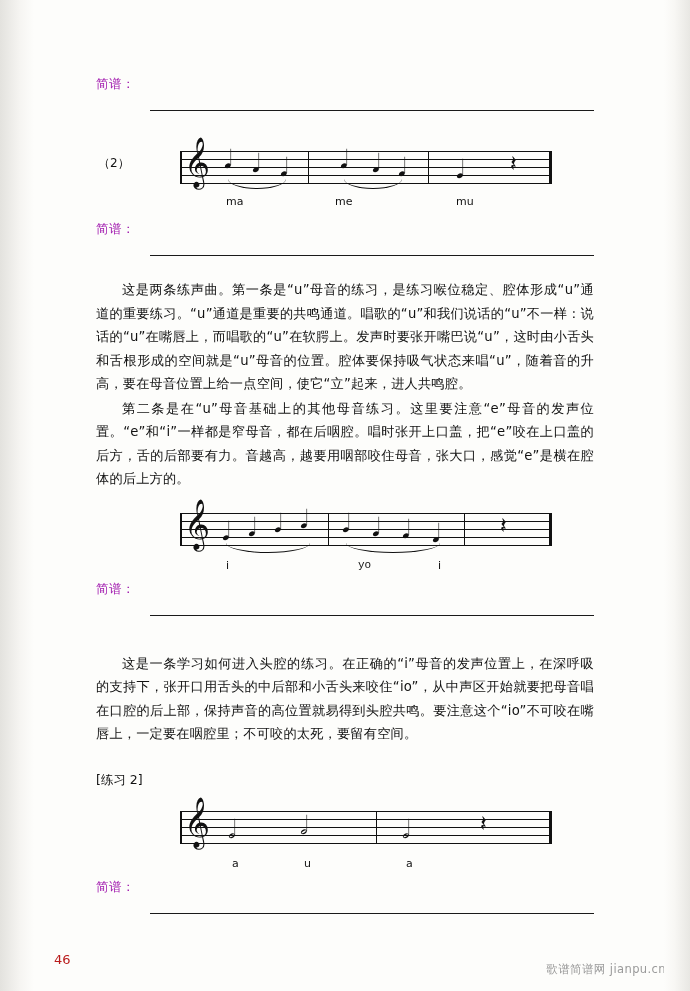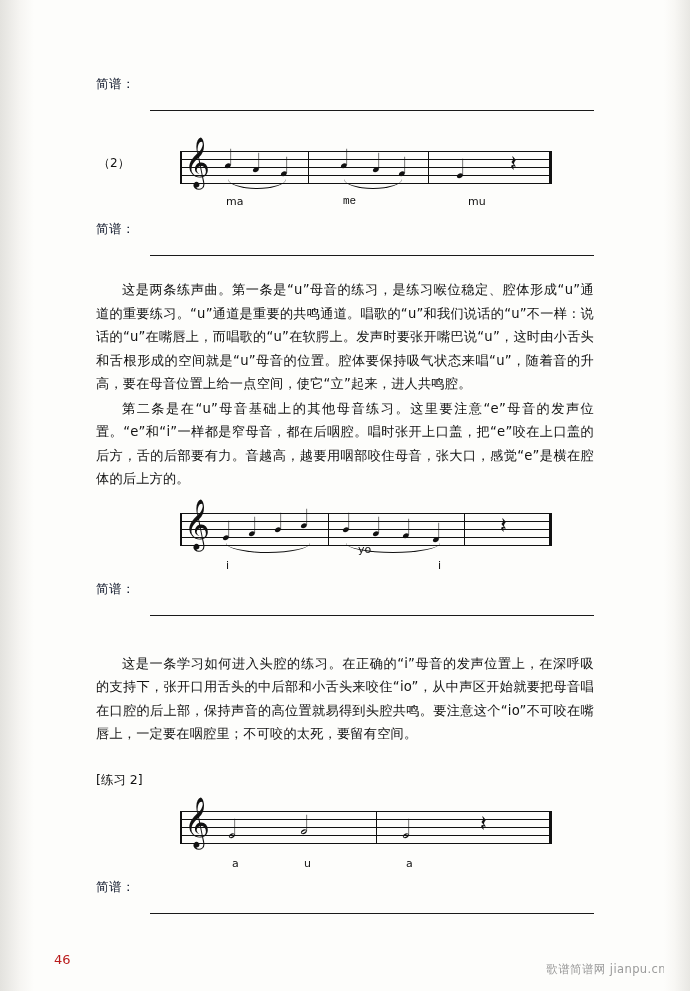--- a/index.html
+++ b/index.html
@@ -42,21 +42,21 @@
   .content {
     position: absolute;
     left: 96px;
     top: 74px;
     width: 498px;
   }
   .label {
     font-size: 12.5px;
     font-family: "DejaVu Sans", sans-serif;
     letter-spacing: 0.5px;
-    color: #0f172a;
+    color: #a21caf;
   }
   .jianpu-block {
     margin-top: 2px;
     margin-bottom: 6px;
   }
   .jianpu-rule {
     border-bottom: 1.3px solid #1a1a1a;
     height: 1px;
     margin-left: 54px;
     margin-top: 16px;
@@ -219,22 +219,22 @@
         <span class="note" style="left:100px; top:4px;">𝅘𝅥</span>
         <span class="note" style="left:160px; top:-4px;">𝅘𝅥</span>
         <span class="note" style="left:192px; top:0px;">𝅘𝅥</span>
         <span class="note" style="left:218px; top:4px;">𝅘𝅥</span>
         <span class="note" style="left:276px; top:6px;">𝅘𝅥</span>
         <span class="rest" style="left:330px; top:2px;">𝄽</span>
         <div class="slur" style="left:48px; top:28px; width:58px;"></div>
         <div class="slur" style="left:164px; top:28px; width:58px;"></div>
       </div>
       <span class="syl" style="left:46px; top:58px;">ma</span>
-      <span class="syl" style="left:163px; top:58px;font-family:Liberation Mono, monospace;">me</span>
-      <span class="syl" style="left:288px; top:58px;">mu</span>
+      <span class="syl" style="left:155px; top:58px;">me</span>
+      <span class="syl" style="left:276px; top:58px;">mu</span>
     </div>
 
     <div class="jianpu-block" style="margin-top:6px;">
       <span class="label row-label">简谱：</span>
       <div class="jianpu-rule"></div>
     </div>
 
     <div class="para-group" style="margin-top:22px;">
       <p class="body-text">这是两条练声曲。第一条是“u”母音的练习，是练习喉位稳定、腔体形成“u”通道的重要练习。“u”通道是重要的共鸣通道。唱歌的“u”和我们说话的“u”不一样：说话的“u”在嘴唇上，而唱歌的“u”在软腭上。发声时要张开嘴巴说“u”，这时由小舌头和舌根形成的空间就是“u”母音的位置。腔体要保持吸气状态来唱“u”，随着音的升高，要在母音位置上给一点空间，使它“立”起来，进人共鸣腔。</p>
       <p class="body-text">第二条是在“u”母音基础上的其他母音练习。这里要注意“e”母音的发声位置。“e”和“i”一样都是窄母音，都在后咽腔。唱时张开上口盖，把“e”咬在上口盖的后方，舌的后部要有力。音越高，越要用咽部咬住母音，张大口，感觉“e”是横在腔体的后上方的。</p>
@@ -259,21 +259,21 @@
         <span class="note" style="left:120px; top:-6px;">𝅘𝅥</span>
         <span class="note" style="left:162px; top:-2px;">𝅘𝅥</span>
         <span class="note" style="left:192px; top:2px;">𝅘𝅥</span>
         <span class="note" style="left:222px; top:4px;">𝅘𝅥</span>
         <span class="note" style="left:252px; top:8px;">𝅘𝅥</span>
         <span class="rest" style="left:320px; top:2px;">𝄽</span>
         <div class="slur" style="left:46px; top:30px; width:84px;"></div>
         <div class="slur" style="left:166px; top:30px; width:94px;"></div>
       </div>
       <span class="syl" style="left:46px; top:60px;">i</span>
-      <span class="syl" style="left:178px; top:44px;">yo</span>
+      <span class="syl" style="left:178px; top:60px;font-family:Liberation Mono, monospace;">yo</span>
       <span class="syl" style="left:258px; top:60px;">i</span>
     </div>
 
     <div class="jianpu-block" style="margin-top:4px;">
       <span class="label row-label">简谱：</span>
       <div class="jianpu-rule"></div>
     </div>
 
     <div class="para-group" style="margin-top:36px;">
       <p class="body-text">这是一条学习如何进入头腔的练习。在正确的“i”母音的发声位置上，在深呼吸的支持下，张开口用舌头的中后部和小舌头来咬住“io”，从中声区开始就要把母音唱在口腔的后上部，保持声音的高位置就易得到头腔共鸣。要注意这个“io”不可咬在嘴唇上，一定要在咽腔里；不可咬的太死，要留有空间。</p>

